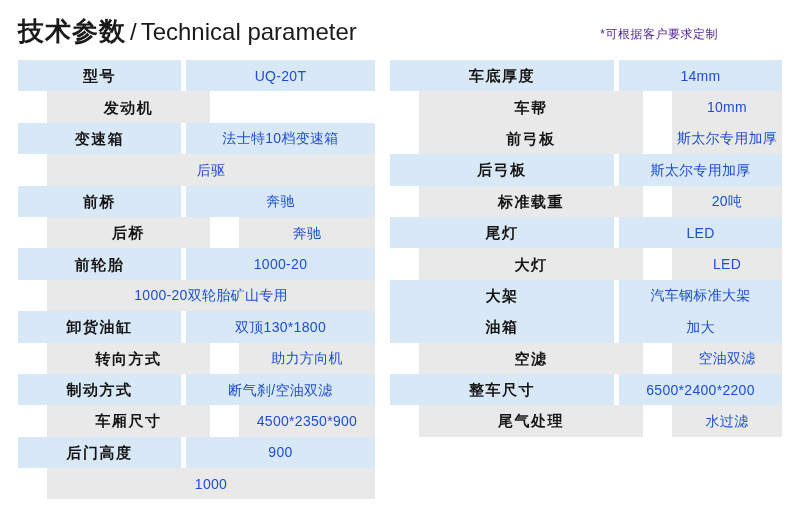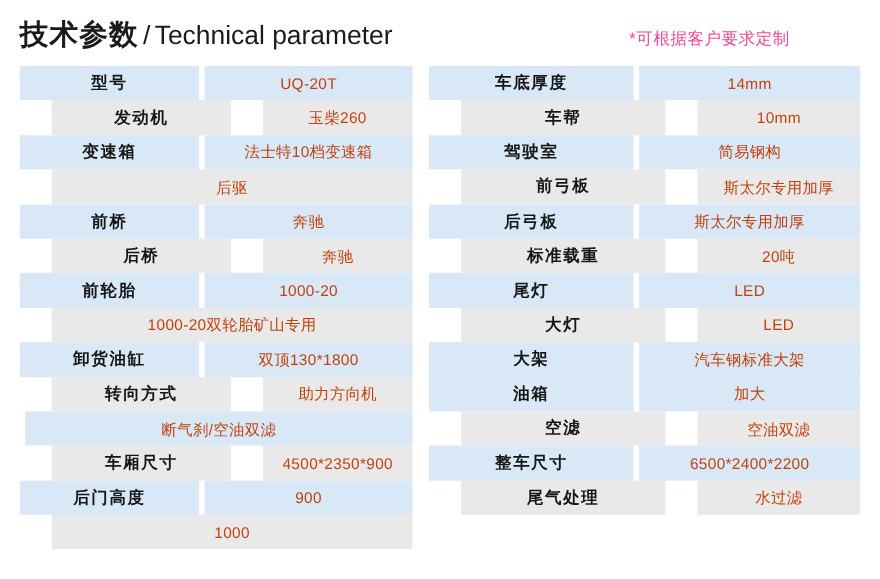--- a/index.html
+++ b/index.html
@@ -50,22 +50,22 @@
   .title-en {
     font-size: 24px;
     font-weight: normal;
     color: #1a1a1a;
     letter-spacing: 0px;
   }
   .note {
     position: absolute;
     right: 18px;
     top: 26px;
-    font-size: 15px;
-    color: #ec4899;
+    font-size: 12px;
+    color: #4c1d95;
     white-space: nowrap;
     letter-spacing: 0.5px;
   }
 
   
   .tables {
     position: absolute;
     left: 0;
     top: 60px;
     width: 800px;
@@ -101,28 +101,28 @@
   .spec-row .cell-label {
     font-size: 15px;
     font-weight: bold;
     letter-spacing: 1.5px;
     color: #161616;
   }
   .spec-row .cell-value {
     font-size: 14px;
     font-weight: normal;
     letter-spacing: 0.3px;
-    color: #c2410c;
+    color: #1d4ed8;
     margin-left: 5px;
     flex: 1;
   }
   
   .spec-table.left .cell-label { width: 163px; }
   
-  .spec-table.right .cell-label { width: 186px; }
+  .spec-table.right .cell-label { width: 224px; }
 
   .row-blue .cell { background: #d9e8f6; }
   .row-gray .cell { background: #e9e9e9; margin-left: 29px; }
 </style>
 </head>
 <body>
 
 <div class="page">
 
   <div class="header">
@@ -133,21 +133,20 @@
   </div>
 
   <div class="tables">
     <div class="spec-table left" id="table-left">
         <div class="spec-row row-blue">
           <div class="cell cell-label">型号</div>
           <div class="cell cell-value">UQ-20T</div>
         </div>
         <div class="spec-row row-gray">
           <div class="cell cell-label">发动机</div>
-          <div class="cell cell-value">玉柴260</div>
         </div>
         <div class="spec-row row-blue">
           <div class="cell cell-label">变速箱</div>
           <div class="cell cell-value">法士特10档变速箱</div>
         </div>
         <div class="spec-row row-gray">
           <div class="cell cell-value">后驱</div>
         </div>
         <div class="spec-row row-blue">
           <div class="cell cell-label">前桥</div>
@@ -166,20 +165,21 @@
         </div>
         <div class="spec-row row-blue">
           <div class="cell cell-label">卸货油缸</div>
           <div class="cell cell-value">双顶130*1800</div>
         </div>
         <div class="spec-row row-gray">
           <div class="cell cell-label">转向方式</div>
           <div class="cell cell-value">助力方向机</div>
         </div>
         <div class="spec-row row-blue">
+          <div class="cell cell-label">制动方式</div>
           <div class="cell cell-value">断气刹/空油双滤</div>
         </div>
         <div class="spec-row row-gray">
           <div class="cell cell-label">车厢尺寸</div>
           <div class="cell cell-value">4500*2350*900</div>
         </div>
         <div class="spec-row row-blue">
           <div class="cell cell-label">后门高度</div>
           <div class="cell cell-value">900</div>
         </div>
@@ -189,24 +189,20 @@
       </div>
     <div class="spec-table right" id="table-right">
         <div class="spec-row row-blue">
           <div class="cell cell-label">车底厚度</div>
           <div class="cell cell-value">14mm</div>
         </div>
         <div class="spec-row row-gray">
           <div class="cell cell-label">车帮</div>
           <div class="cell cell-value">10mm</div>
         </div>
-        <div class="spec-row row-blue">
-          <div class="cell cell-label">驾驶室</div>
-          <div class="cell cell-value">简易钢构</div>
-        </div>
         <div class="spec-row row-gray">
           <div class="cell cell-label">前弓板</div>
           <div class="cell cell-value">斯太尔专用加厚</div>
         </div>
         <div class="spec-row row-blue">
           <div class="cell cell-label">后弓板</div>
           <div class="cell cell-value">斯太尔专用加厚</div>
         </div>
         <div class="spec-row row-gray">
           <div class="cell cell-label">标准载重</div>

